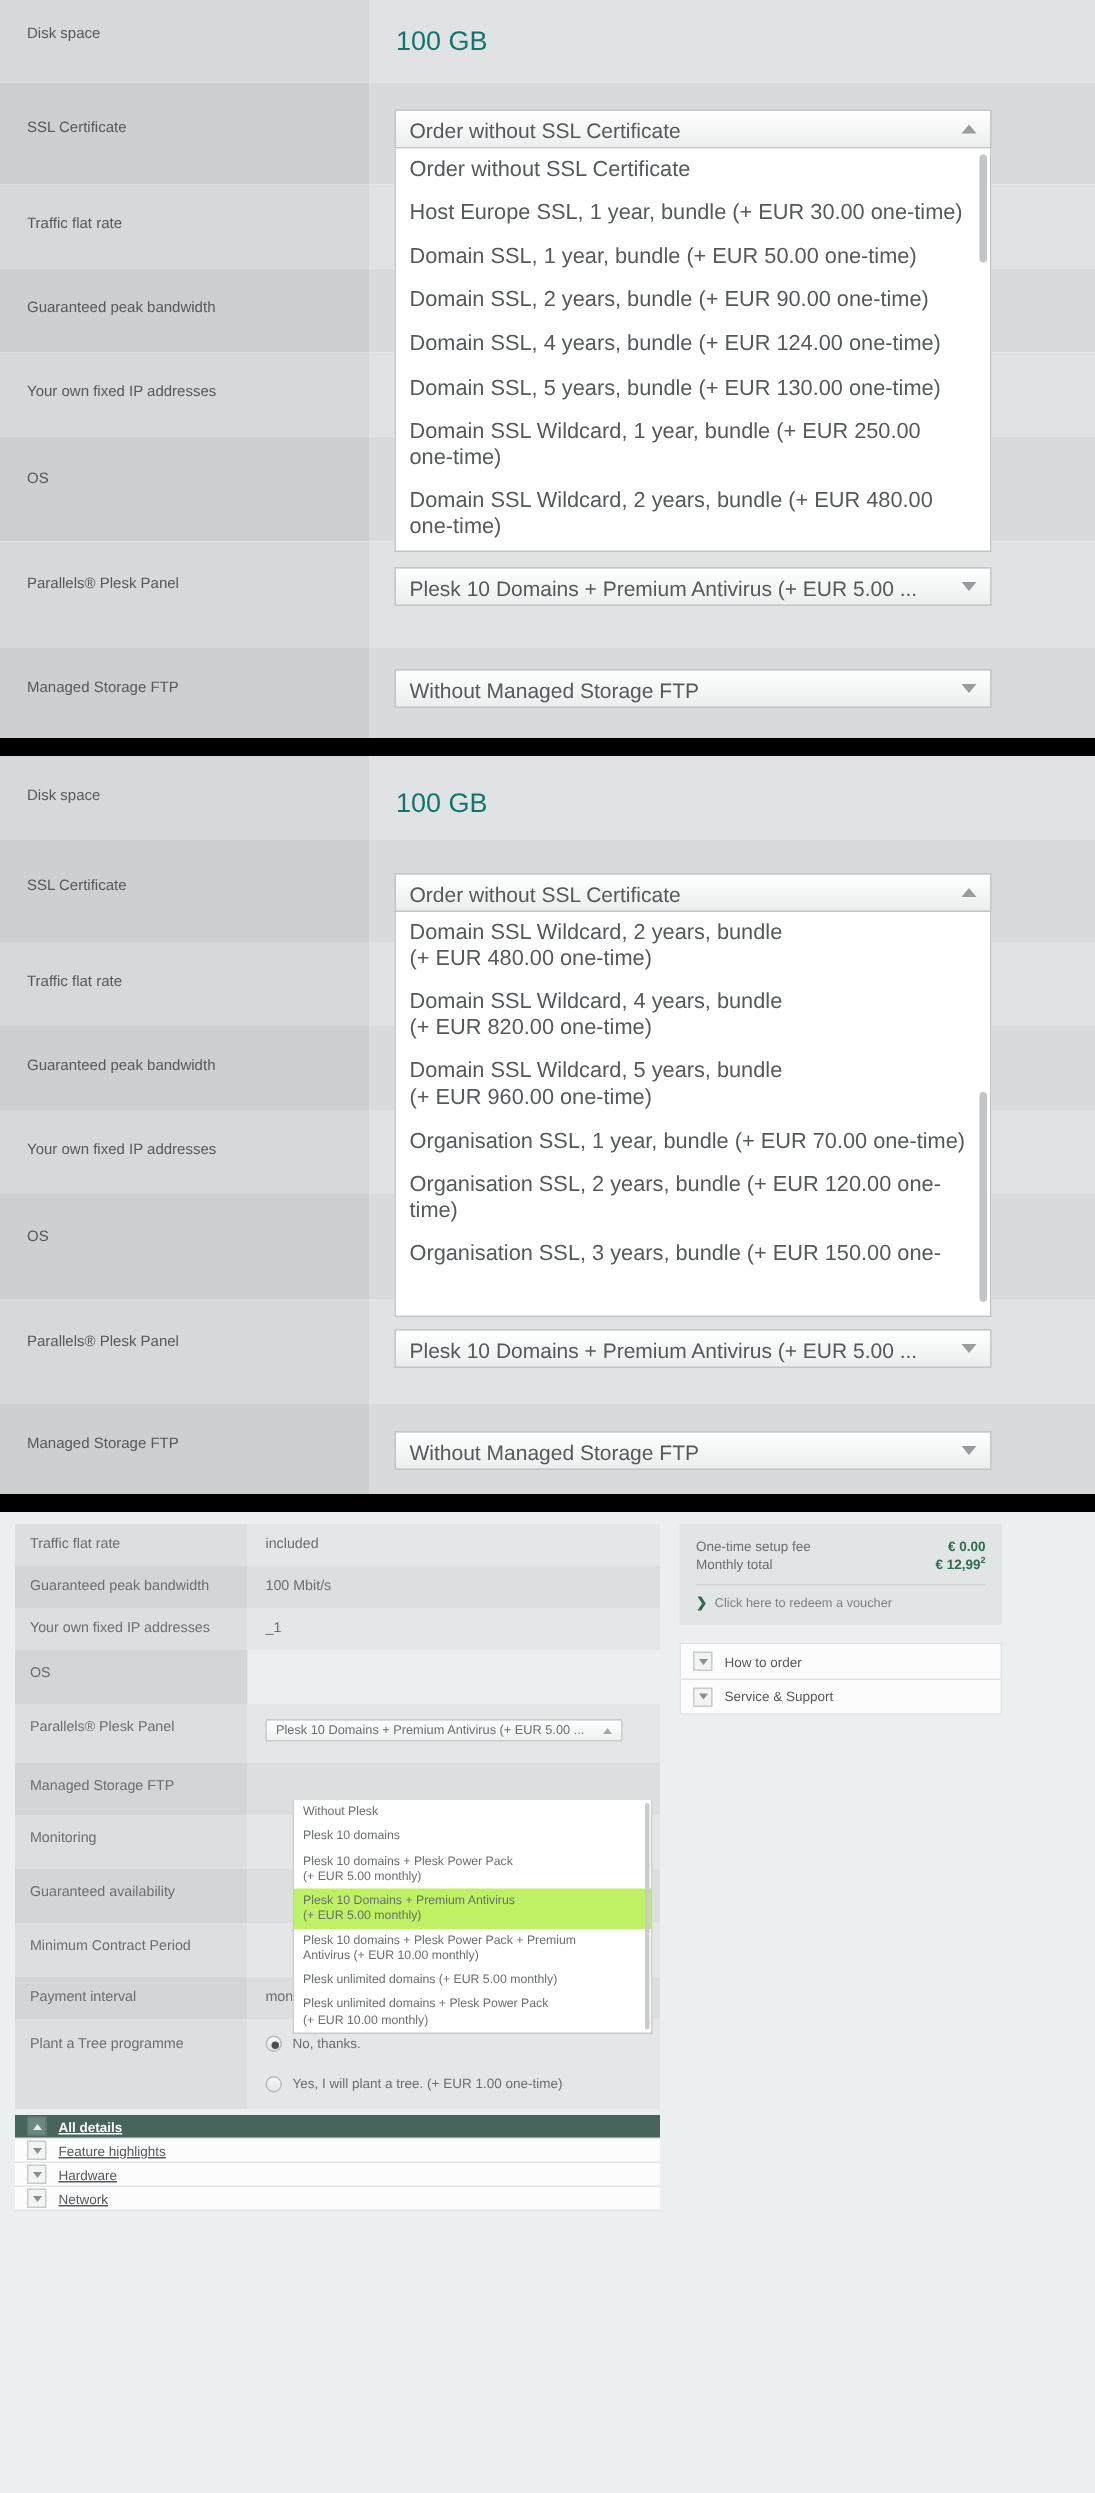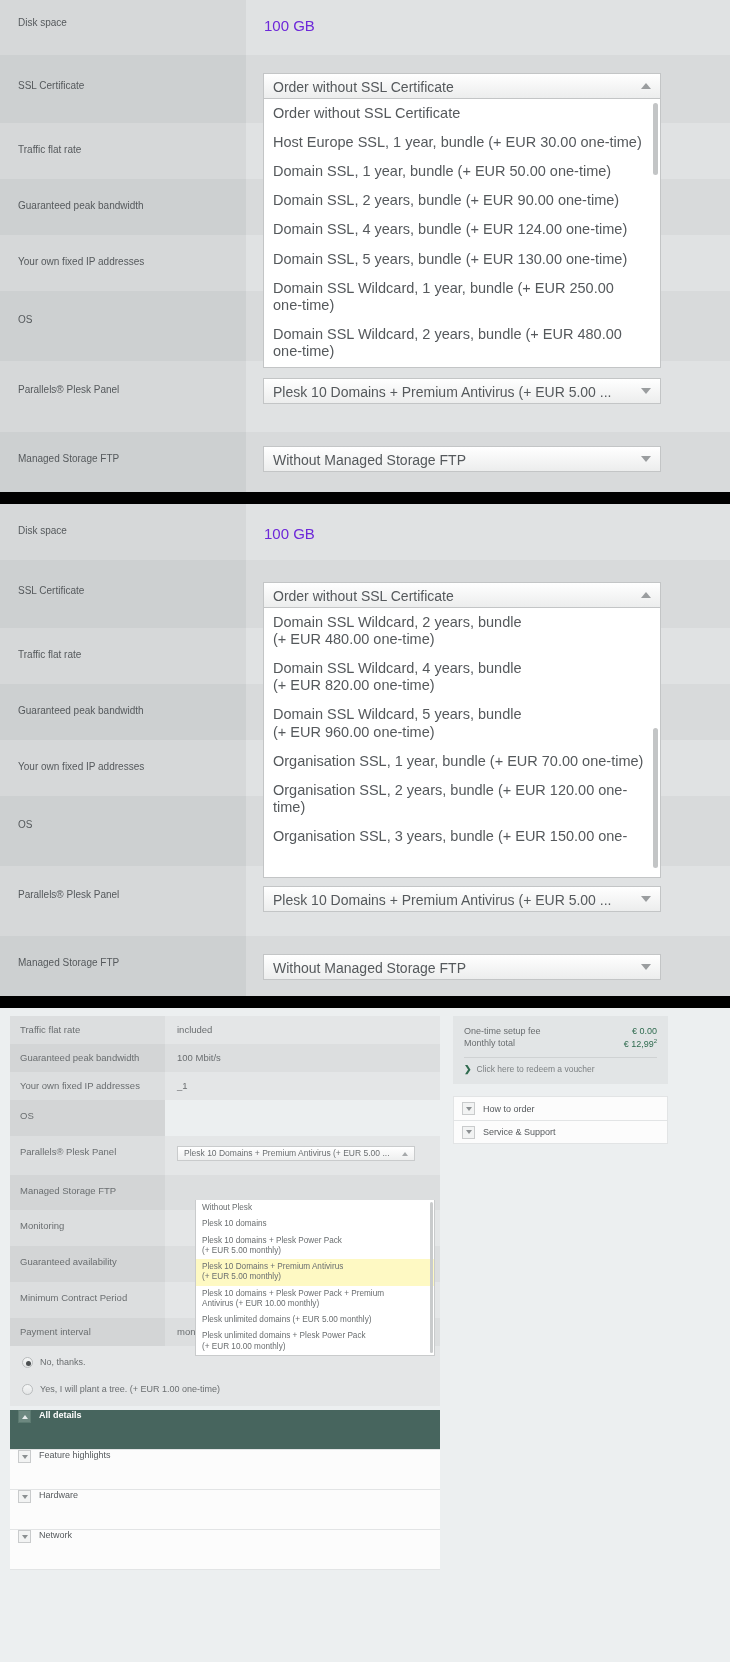--- a/index.html
+++ b/index.html
@@ -27,22 +27,22 @@
     width: 246px;
     flex: 0 0 246px;
     padding: 16px 0 16px 18px;
     font-size: 10px;
     color: #55595c;
     line-height: 1.3;
   }
   .cfg-row .val {
     flex: 1 1 auto;
     padding: 16px 0 16px 18px;
-    font-size: 15px;
-    color: #6d28d9;
+    font-size: 18px;
+    color: #0f766e;
     line-height: 1.3;
   }
   .row-a .lbl { background: #d6d8d9; }
   .row-a .val { background: #e0e2e3; }
   .row-b .lbl { background: #cdd0d1; }
   .row-b .val { background: #d8dadb; }
 
   .sel-lg {
     position: absolute;
     left: 263px;
@@ -149,63 +149,63 @@
     background: #fff;
     border: 1px solid #c9cbcc;
     border-top: none;
     z-index: 40;
   }
   .dd-sm .sopt {
     font-size: 8.2px; line-height: 1.25;
     color: #6a6e70;
     padding: 3px 12px 3px 6px;
   }
-  .dd-sm .sopt.sel { background: #fef9c3; }
+  .dd-sm .sopt.sel { background: #bef264; }
   .dd-sm .sbar {
     position: absolute; right: 1px; top: 2px; bottom: 2px;
     width: 3px; background: #c9cbcc; border-radius: 2px;
   }
 
   .radio-line { display: flex; align-items: center; gap: 7px; padding: 2px 0; }
   .radio {
     width: 11px; height: 11px; border-radius: 50%;
     background: linear-gradient(#f6f7f7, #e3e5e6);
     border: 1px solid #b9bcbd; position: relative; flex: 0 0 11px;
   }
   .radio.on::after {
     content: ""; position: absolute; left: 3px; top: 3px;
     width: 5px; height: 5px; border-radius: 50%; background: #4b4f51;
   }
   .radio-txt { font-size: 9px; color: #6a6e70; }
 
   
   .acc { width: 430px; margin-top: 4px; }
   .acc-item {
-    display: flex; gap: 8px;
-    height: 40px; padding-left: 8px;
+    display: flex; align-items: center; gap: 8px;
+    height: 16px; padding-left: 8px;
     background: #fcfcfc; border-bottom: 1px solid #e2e4e5;
-    font-size: 9px; color: #55595c;
+    font-size: 9px; color: #55595c; text-decoration: underline;
   }
   .acc-item.open {
     background: #47655e; color: #ffffff; font-weight: bold;
   }
   .acc-box {
     width: 13px; height: 13px; flex: 0 0 13px;
     background: #f2f3f3; border: 1px solid #c9cbcc;
     display: flex; align-items: center; justify-content: center;
   }
   .acc-item.open .acc-box { background: #6d8880; border-color: #5c7a71; }
   .chev { width: 0; height: 0; border-left: 3px solid transparent; border-right: 3px solid transparent; }
   .chev-dn { border-top: 4px solid #8b8f91; }
   .chev-up { border-bottom: 4px solid #e7eceb; }
 
   
   .sum-card { background: #e2e5e6; padding: 9px 11px 10px 11px; }
   .sum-line { display: flex; justify-content: space-between; font-size: 9px; color: #6a6e70; padding: 1px 0; }
-  .sum-line .amt { color: #2f6b4f; font-weight: normal; }
+  .sum-line .amt { color: #2f6b4f; font-weight: bold; }
   .sum-hr { height: 1px; background: #cfd2d3; margin: 7px 0 6px 0; }
   .voucher { font-size: 8.5px; color: #7d8183; display: flex; align-items: center; gap: 5px; }
   .vchev { color: #2f6b4f; font-weight: bold; font-size: 9px; }
   .sup { font-size: 6px; vertical-align: super; }
 
   .side-acc { margin-top: 12px; }
   .side-item {
     display: flex; align-items: center; gap: 8px;
     height: 24px; padding-left: 8px;
     background: #fcfcfc; border: 1px solid #e2e4e5; border-bottom: none;
@@ -402,20 +402,21 @@
       <div class="srow a tall">
         <div class="slbl">Minimum Contract Period</div>
         <div class="sval"></div>
       </div>
       <div class="srow b" style="height:28px;">
         <div class="slbl">Payment interval</div>
         <div class="sval">monthly</div>
       </div>
 
       <div class="srow a" style="height:60px;">
+        <div class="slbl" style="padding-top:11px;">Plant a Tree programme</div>
         <div class="sval" style="padding-top:9px;">
           <div class="radio-line">
             <span class="radio on"></span>
             <span class="radio-txt">No, thanks.</span>
           </div>
           <div class="radio-line" style="margin-top:12px;">
             <span class="radio"></span>
             <span class="radio-txt">Yes, I will plant a tree. (+ EUR 1.00 one-time)</span>
           </div>
         </div>

